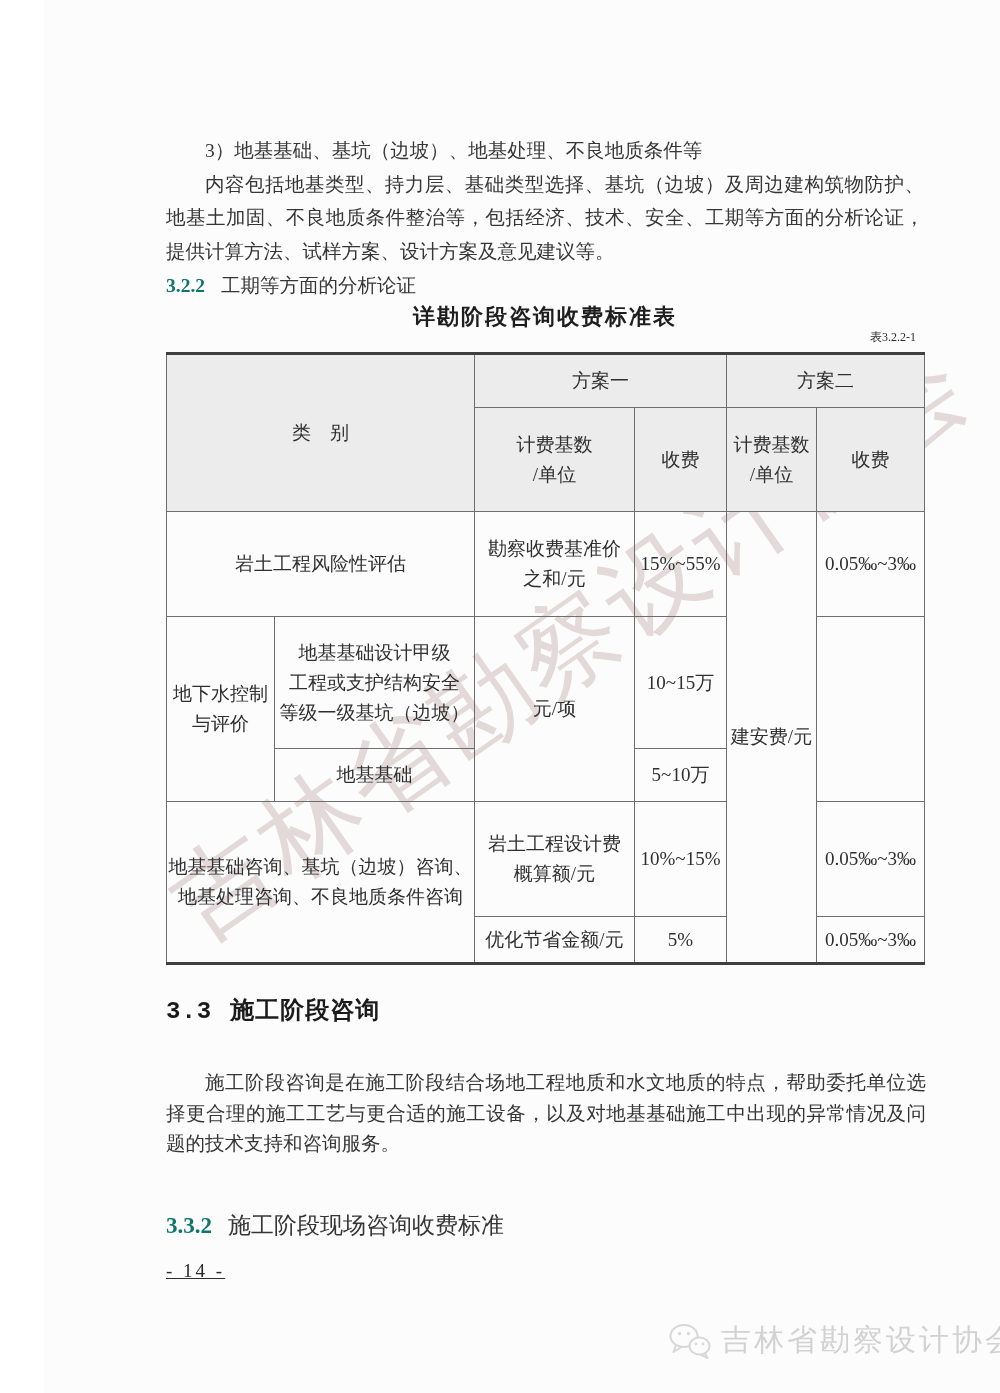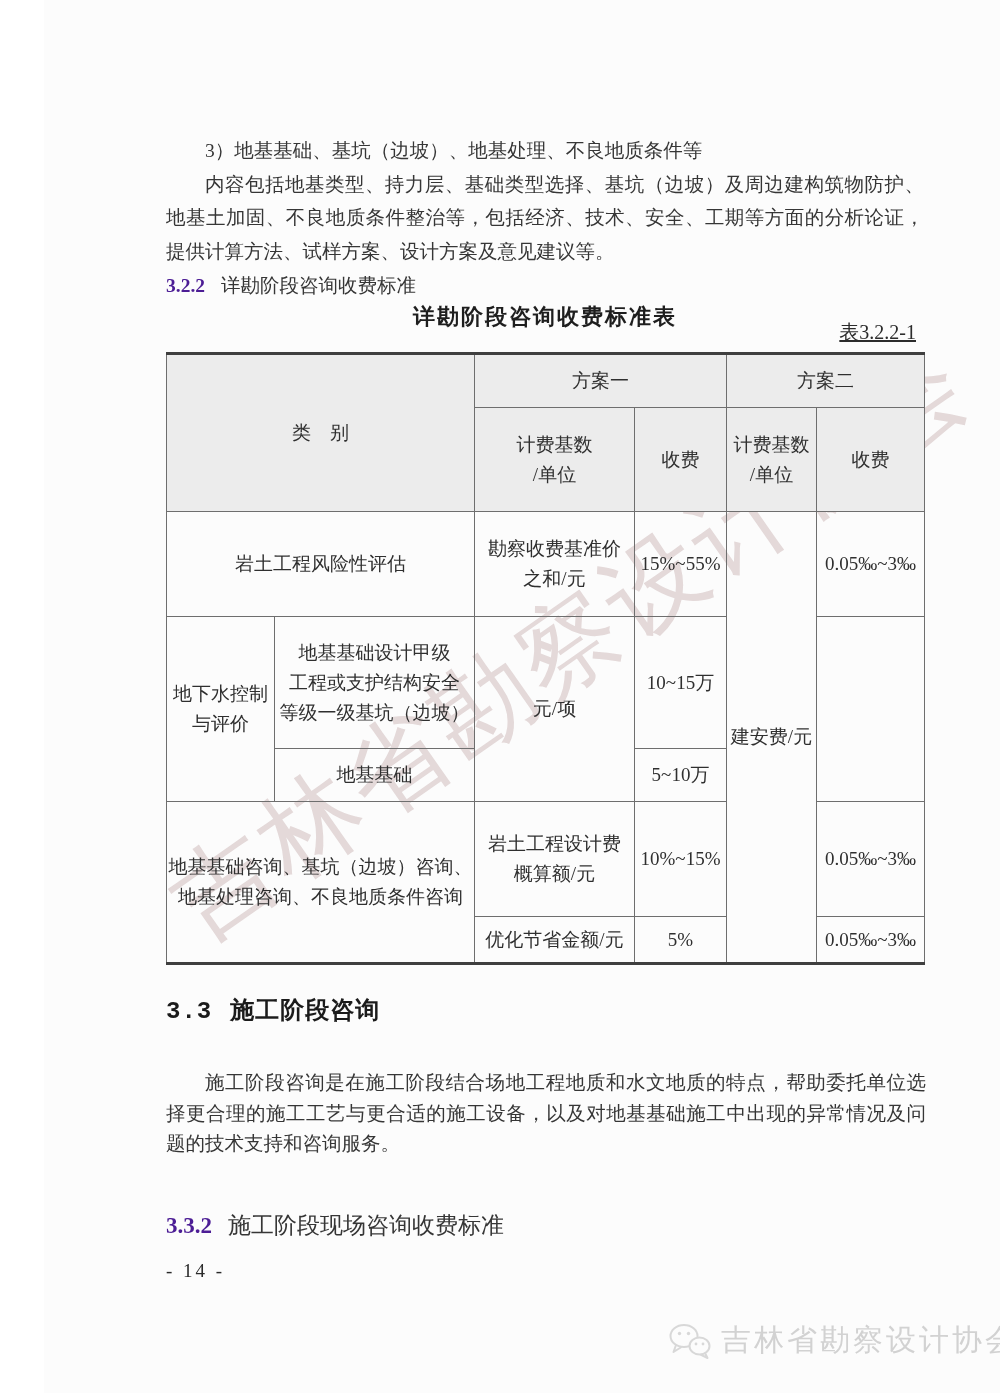--- a/index.html
+++ b/index.html
@@ -4,29 +4,29 @@
 <style>
   html,body{margin:0;padding:0;background:#ffffff;}
   .page{
     position:relative;width:1000px;height:1393px;background:#fcfcfc;overflow:hidden;
     font-family:"Liberation Serif","DejaVu Serif",serif;color:#363636;margin-left:44px;
   }
   
   .intro{position:absolute;left:122px;top:134px;width:758px;font-size:19.5px;line-height:33.5px;text-align:justify;}
   .intro p{margin:0;text-indent:2em;}
   .clause-head{margin:0;}
-  .clause-head .num{font-weight:bold;color:#4c1d95;margin-right:16px;}
+  .clause-head .num{font-weight:bold;color:#0f766e;margin-right:16px;}
   .intro .clause-head{margin-top:1px;}
   
   .table-title-row{position:absolute;left:122px;top:302px;width:758px;height:38px;}
   .table-title{
     text-align:center;font-family:"Liberation Sans","DejaVu Sans",sans-serif;
     font-weight:bold;font-size:22px;letter-spacing:2px;color:#1e1e1e;
   }
-  .table-caption{position:absolute;right:8px;bottom:-6px;font-size:20px;color:#2c2c2c;text-decoration:underline;}
+  .table-caption{position:absolute;right:8px;bottom:-6px;font-size:12px;color:#2c2c2c;}
   
   table.fee{
     position:absolute;left:122px;top:352px;width:758px;
     border-collapse:collapse;table-layout:fixed;background:transparent;z-index:3;
     border-top:3px solid #3f3f3f;border-bottom:3px solid #3f3f3f;
   }
   table.fee td{
     border:1px solid #6e6e6e;text-align:center;vertical-align:middle;
     font-size:19px;line-height:30px;padding:0 0;color:#2f2f2f;white-space:pre-line;
   }
@@ -42,38 +42,38 @@
   
   .sec33{
     position:absolute;left:122px;top:994px;
     font-family:"Liberation Sans","DejaVu Sans",sans-serif;
     font-weight:bold;font-size:24px;color:#1b1b1b;letter-spacing:1px;
   }
   .sec33 .num{margin-right:18px;font-family:Liberation Mono, monospace;}
   .clause331{position:absolute;left:122px;top:1060px;width:760px;font-size:19.5px;line-height:30.5px;text-align:justify;}
   .clause331 .para{margin:8px 0 0 0;text-indent:2em;}
   .clause332{position:absolute;left:122px;top:1210px;font-size:23px;}
-  .pagenum{position:absolute;left:122px;top:1260px;font-size:19px;letter-spacing:3px;color:#2a2a2a;}
+  .pagenum{position:absolute;left:122px;top:1260px;font-size:19px;letter-spacing:3px;color:#2a2a2a;text-decoration:underline;}
   
   .footer{
     position:absolute;right:26px;top:1320px;display:flex;align-items:center;gap:8px;
     font-family:"Liberation Sans","DejaVu Sans",sans-serif;
     color:#d2d2d2;font-size:30px;letter-spacing:3px;
   }
 </style>
 </head>
 <body>
 
 <div class="page">
 
   <div class="intro">
     <p>3）地基基础、基坑（边坡）、地基处理、不良地质条件等</p>
     <p>内容包括地基类型、持力层、基础类型选择、基坑（边坡）及周边建构筑物防护、地基土加固、不良地质条件整治等，包括经济、技术、安全、工期等方面的分析论证，提供计算方法、试样方案、设计方案及意见建议等。</p>
     <div class="clause-head">
-      <span class="num">3.2.2</span><span>详勘阶段咨询收费标准</span>
+      <span class="num">3.2.2</span><span>工期等方面的分析论证</span>
     </div>
   </div>
 
   <div class="table-title-row">
     <div class="table-title">详勘阶段咨询收费标准表</div>
     <div class="table-caption">表3.2.2-1</div>
   </div>
 
   <div class="watermark">吉林省勘察设计协会</div>
 

